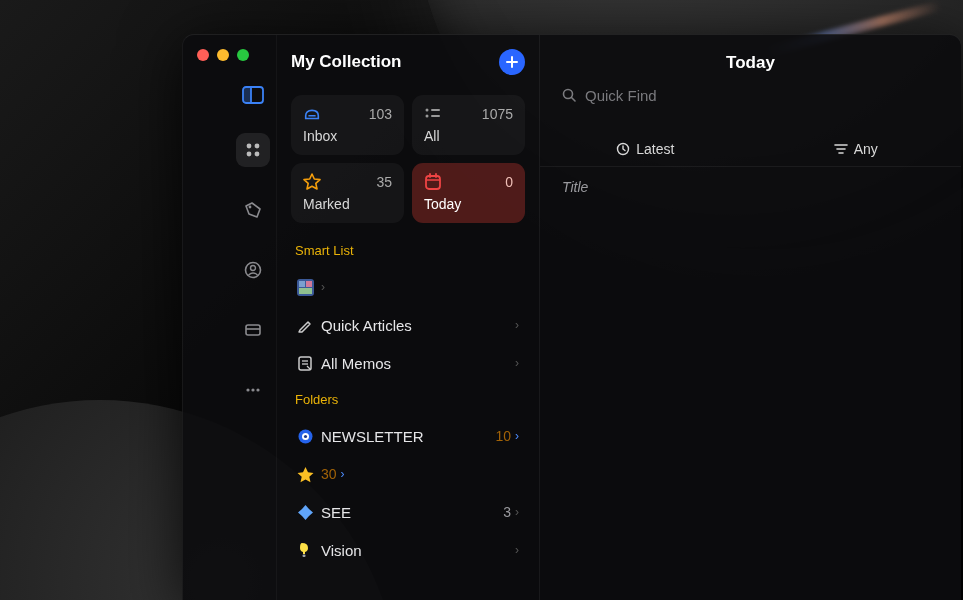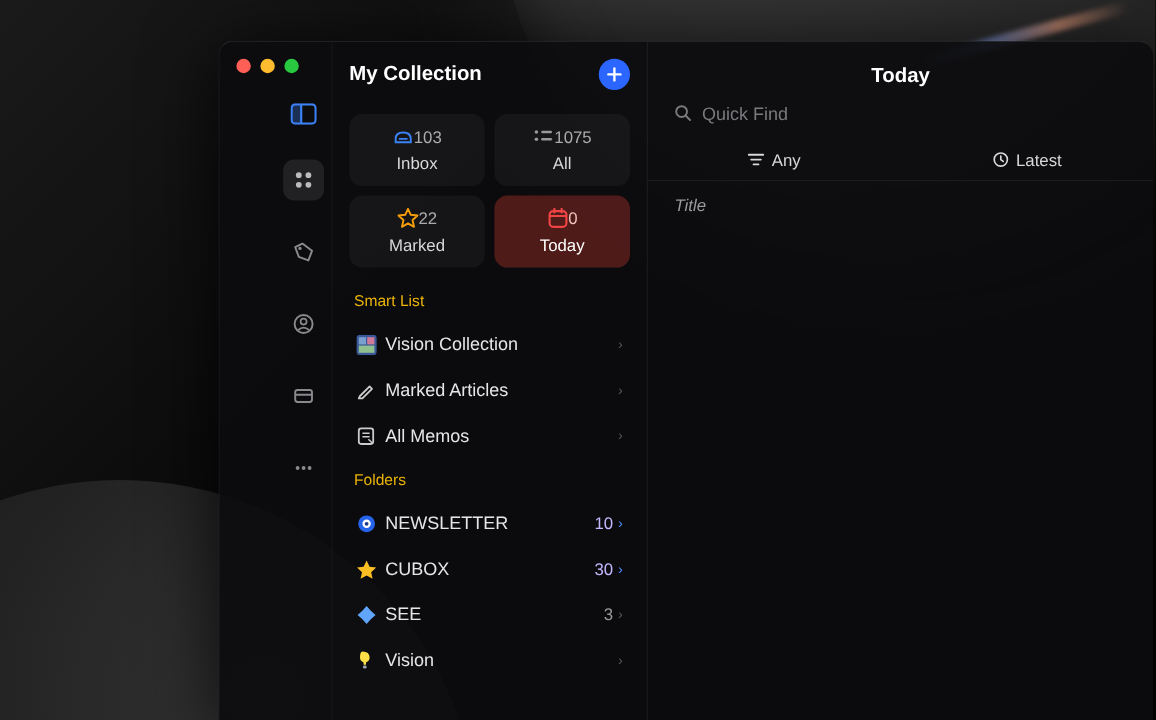--- a/index.html
+++ b/index.html
@@ -116,21 +116,21 @@
 .tiles {
   display: grid; grid-template-columns: 1fr 1fr;
   gap: 8px;
   margin-bottom: 20px;
 }
 .tile {
   border-radius: 11px;
   padding: 10px 12px 11px 12px;
   background: rgba(255,255,255,0.045);
   cursor: pointer;
-  display: flex; flex-direction: column; gap: 5px; align-items: center;
+  display: flex; flex-direction: column; gap: 5px;
 }
 .tile.active { background: rgba(210,60,50,0.34); }
 .tile-row1 { display: flex; justify-content: space-between; align-items: center; }
 .tile-icon { width: 18px; height: 18px; display: flex; align-items: center; }
 .tile-count { color: #aaa; font-size: 14px; }
 .tile.active .tile-count { color: #f0c0b8; }
 .tile-label { color: #d8d8d8; font-size: 14px; }
 .tile.active .tile-label { color: #fff; }
 
 .section-label {
@@ -142,38 +142,38 @@
   padding: 9px 6px;
   cursor: pointer;
   border-radius: 6px;
 }
 .list-icon {
   width: 24px; height: 20px;
   display: flex; align-items: center; justify-content: flex-start;
 }
 .list-label { color: #e6e6e8; font-size: 15px; flex: 1; }
 .list-count { color: #9a9a9e; font-size: 14px; margin-right: 4px; }
-.list-count.blue { color: #c4b5fd; font-weight: 500; }
+.list-count.blue { color: #a16207; font-weight: 500; }
 .chev { color: #555; font-size: 12px; }
 .chev.blue { color: #4d8dff; }
 
 
 .main {
   flex: 1;
   display: flex; flex-direction: column;
 }
 .main-title {
   text-align: center;
   color: #fff; font-weight: 700; font-size: 17px;
   padding: 18px 0 14px 0;
 }
 .search-row {
   padding: 0 22px;
-  display: flex; gap: 8px;
-  margin-bottom: 12px;
+  display: flex; align-items: center; gap: 8px;
+  margin-bottom: 28px;
 }
 .search-row input {
   background: transparent; border: none; outline: none;
   color: #aaa; font-size: 15px;
   flex: 1;
 }
 .search-row input::placeholder { color: #7a7a7e; }
 .filter-row {
   display: flex;
   border-bottom: 1px solid rgba(255,255,255,0.06);
@@ -298,21 +298,21 @@
           </div>
           <div class="tile-label">All</div>
         </div>
         <div class="tile">
           <div class="tile-row1">
             <span class="tile-icon">
                 <svg width="18" height="18" viewBox="0 0 18 18">
                   <path d="M9 1 L11.3 6 L17 6.6 L12.8 10.4 L14 16 L9 13.2 L4 16 L5.2 10.4 L1 6.6 L6.7 6 Z" fill="none" stroke="#f59e0b" stroke-width="1.6" stroke-linejoin="round"></path>
                 </svg>
               </span>
-            <span class="tile-count">22</span>
+            <span class="tile-count">35</span>
           </div>
           <div class="tile-label">Marked</div>
         </div>
         <div class="tile active">
           <div class="tile-row1">
             <span class="tile-icon">
                 <svg width="18" height="18" viewBox="0 0 18 18">
                   <rect x="2" y="3" width="14" height="13" rx="3" fill="none" stroke="#ef4444" stroke-width="1.8"></rect>
                   <line x1="2" y1="7" x2="16" y2="7" stroke="#ef4444" stroke-width="1.6"></line>
                   <line x1="6" y1="1" x2="6" y2="4" stroke="#ef4444" stroke-width="1.8" stroke-linecap="round"></line>
@@ -328,30 +328,29 @@
       <div class="section-label">Smart List</div>
       <div class="list-item">
         <span class="list-icon">
             <svg width="17" height="17" viewBox="0 0 17 17">
               <rect width="17" height="17" rx="3" fill="#3b5998"></rect>
               <rect x="2" y="2" width="6" height="6" fill="#7aa0d0"></rect>
               <rect x="9" y="2" width="6" height="6" fill="#d07a9a"></rect>
               <rect x="2" y="9" width="13" height="6" fill="#90c090"></rect>
             </svg>
           </span>
-        <span class="list-label">Vision Collection</span>
         <span class="chev">›</span>
       </div>
       <div class="list-item">
         <span class="list-icon">
             <svg width="17" height="17" viewBox="0 0 17 17">
               <path d="M3 13 L11 5 L13 7 L5 15 L2 15 Z" fill="none" stroke="#ccc" stroke-width="1.5" stroke-linejoin="round"></path>
             </svg>
           </span>
-        <span class="list-label">Marked Articles</span>
+        <span class="list-label">Quick Articles</span>
         <span class="chev">›</span>
       </div>
       <div class="list-item">
         <span class="list-icon">
             <svg width="17" height="17" viewBox="0 0 17 17">
               <rect x="2" y="2" width="12" height="13" rx="2" fill="none" stroke="#ccc" stroke-width="1.5"></rect>
               <line x1="5" y1="6" x2="11" y2="6" stroke="#ccc" stroke-width="1.3"></line>
               <line x1="5" y1="9" x2="11" y2="9" stroke="#ccc" stroke-width="1.3"></line>
               <path d="M10 11 L13 14" stroke="#ccc" stroke-width="1.3"></path>
             </svg>
@@ -372,21 +371,20 @@
         <span class="list-label">NEWSLETTER</span>
         <span class="list-count blue">10</span>
         <span class="chev blue">›</span>
       </div>
       <div class="list-item">
         <span class="list-icon">
             <svg width="17" height="17" viewBox="0 0 17 17">
               <path d="M8.5 1 L11 6.3 L16.5 6.9 L12.3 10.8 L13.5 16.3 L8.5 13.5 L3.5 16.3 L4.7 10.8 L0.5 6.9 L6 6.3 Z" fill="#fbbf24"></path>
             </svg>
           </span>
-        <span class="list-label">CUBOX</span>
         <span class="list-count blue">30</span>
         <span class="chev blue">›</span>
       </div>
       <div class="list-item">
         <span class="list-icon">
             <svg width="17" height="17" viewBox="0 0 17 17">
               <path d="M8.5 1 L12 5 L16 8.5 L12 12 L8.5 16 L5 12 L1 8.5 L5 5 Z" fill="#60a5fa"></path>
             </svg>
           </span>
         <span class="list-label">SEE</span>
@@ -411,31 +409,31 @@
     <div class="main-title">Today</div>
     <div class="search-row">
       <svg width="15" height="15" viewBox="0 0 15 15">
           <circle cx="6" cy="6" r="4.5" fill="none" stroke="#7a7a7e" stroke-width="1.6"></circle>
           <line x1="9.5" y1="9.5" x2="13" y2="13" stroke="#7a7a7e" stroke-width="1.6" stroke-linecap="round"></line>
         </svg>
       <input type="text" placeholder="Quick Find" style="">
     </div>
     <div class="filter-row">
       <div class="filter">
+        <svg width="14" height="14" viewBox="0 0 14 14">
+            <circle cx="7" cy="7" r="5.5" fill="none" stroke="#d8d8d8" stroke-width="1.4"></circle>
+            <path d="M7 4 L7 7 L9 8.5" fill="none" stroke="#d8d8d8" stroke-width="1.4" stroke-linecap="round"></path>
+          </svg>
+        <span>Latest</span>
+      </div>
+      <div class="filter">
         <svg width="14" height="12" viewBox="0 0 14 12">
             <line x1="1" y1="2" x2="13" y2="2" stroke="#d8d8d8" stroke-width="1.6" stroke-linecap="round"></line>
             <line x1="3" y1="6" x2="11" y2="6" stroke="#d8d8d8" stroke-width="1.6" stroke-linecap="round"></line>
             <line x1="5" y1="10" x2="9" y2="10" stroke="#d8d8d8" stroke-width="1.6" stroke-linecap="round"></line>
           </svg>
         <span>Any</span>
       </div>
-      <div class="filter">
-        <svg width="14" height="14" viewBox="0 0 14 14">
-            <circle cx="7" cy="7" r="5.5" fill="none" stroke="#d8d8d8" stroke-width="1.4"></circle>
-            <path d="M7 4 L7 7 L9 8.5" fill="none" stroke="#d8d8d8" stroke-width="1.4" stroke-linecap="round"></path>
-          </svg>
-        <span>Latest</span>
-      </div>
     </div>
     <div class="col-head">Title</div>
   </div>
 
 </div>
 
 </body></html>

